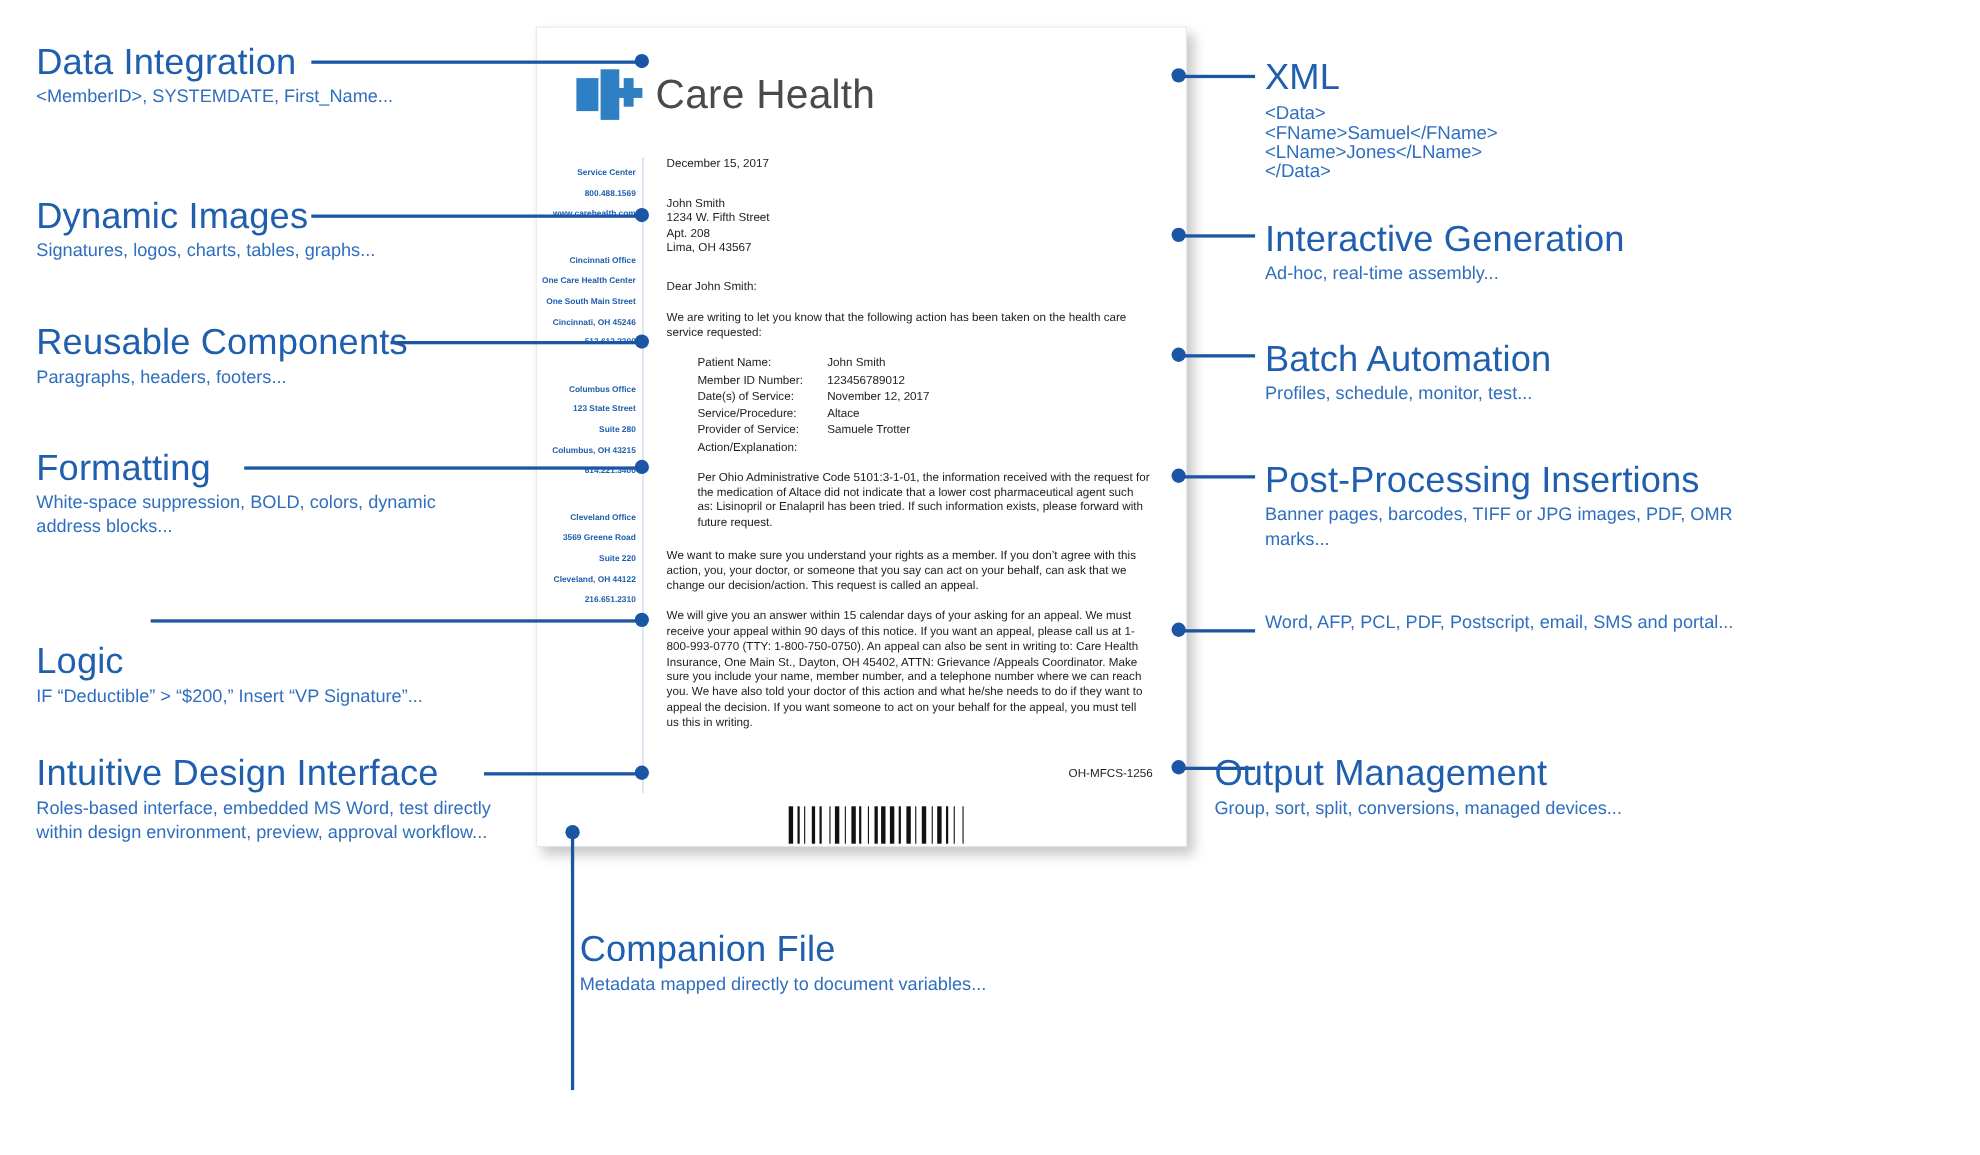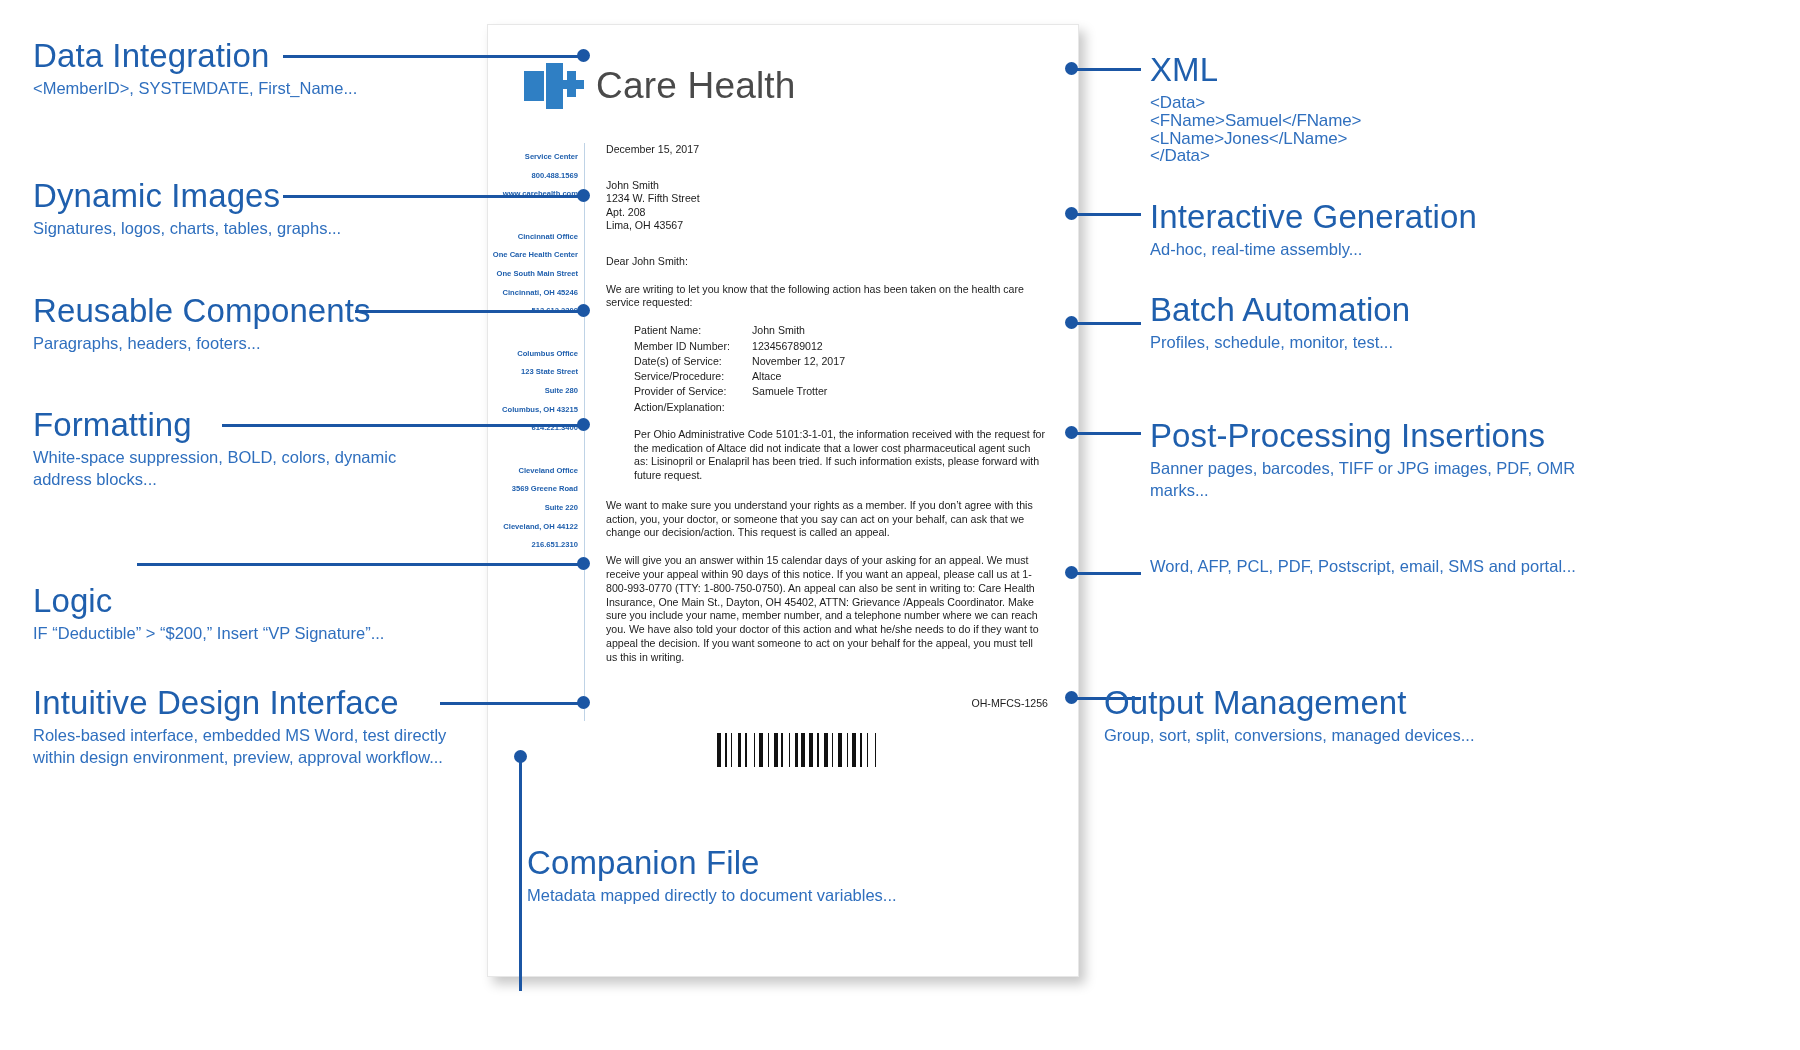--- a/index.html
+++ b/index.html
@@ -40,21 +40,21 @@
 
   
   .lead{position:absolute;height:3px;background:#1b56a4;}
   .leadv{position:absolute;width:3px;background:#1b56a4;}
   .dot{position:absolute;width:13px;height:13px;border-radius:50%;background:#1b56a4;}
 
   
   .page{
     position:absolute;
     left:487px;top:24px;
-    width:592px;height:953px;
+    width:592px;height:746px;
     background:#ffffff;
     box-shadow:6px 7px 11px rgba(0,0,0,.22);
     border:1px solid #e7e7e7;
     box-sizing:border-box;
   }
   .logo-wrap{position:absolute;left:36px;top:38px;display:flex;align-items:center;}
   .logo-mark{position:relative;width:60px;height:46px;margin-right:12px;}
   .logo-mark .sq{position:absolute;background:#2f7fc4;}
   .logo-mark .sq1{left:0;  top:8px;  width:20px;height:30px;}
   .logo-mark .sq2{left:22px;top:0px; width:17px;height:46px;}
@@ -291,21 +291,21 @@
 
   <div class="dot" style="left:1065px;top:207px;"></div>
   <div class="lead" style="left:1071px;top:213px;width:70px;"></div>
   <div class="callout right" style="left:1150px;top:199px;">
     <div class="title">Interactive Generation</div>
     <div class="sub">Ad-hoc, real-time assembly...</div>
   </div>
 
   <div class="dot" style="left:1065px;top:316px;"></div>
   <div class="lead" style="left:1071px;top:322px;width:70px;"></div>
-  <div class="callout right" style="left:1150px;top:292px;">
+  <div class="callout right" style="left:1150px;top:308px;">
     <div class="title">Batch Automation</div>
     <div class="sub">Profiles, schedule, monitor, test...</div>
   </div>
 
   <div class="dot" style="left:1065px;top:426px;"></div>
   <div class="lead" style="left:1071px;top:432px;width:70px;"></div>
   <div class="callout right" style="left:1150px;top:418px;width:440px;">
     <div class="title">Post-Processing Insertions</div>
     <div class="sub">Banner pages, barcodes, TIFF or JPG images, PDF, OMR marks...</div>
   </div>

